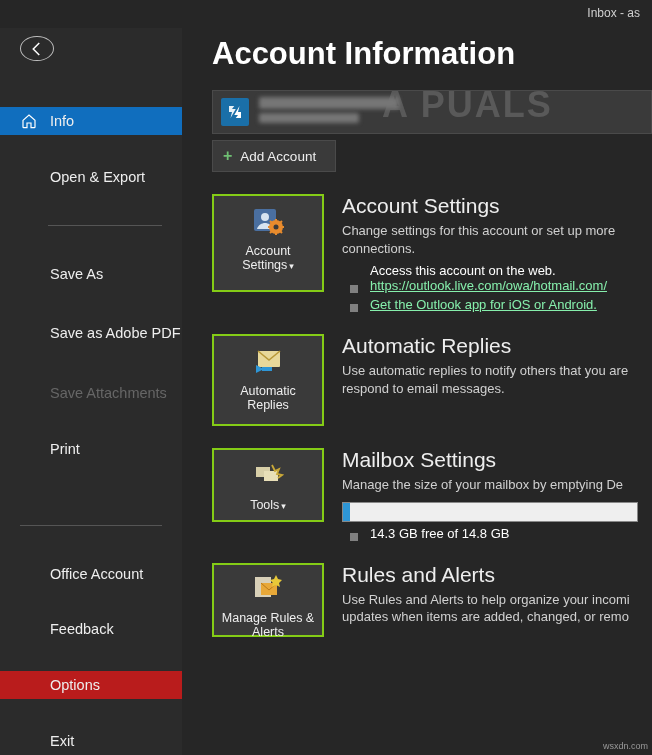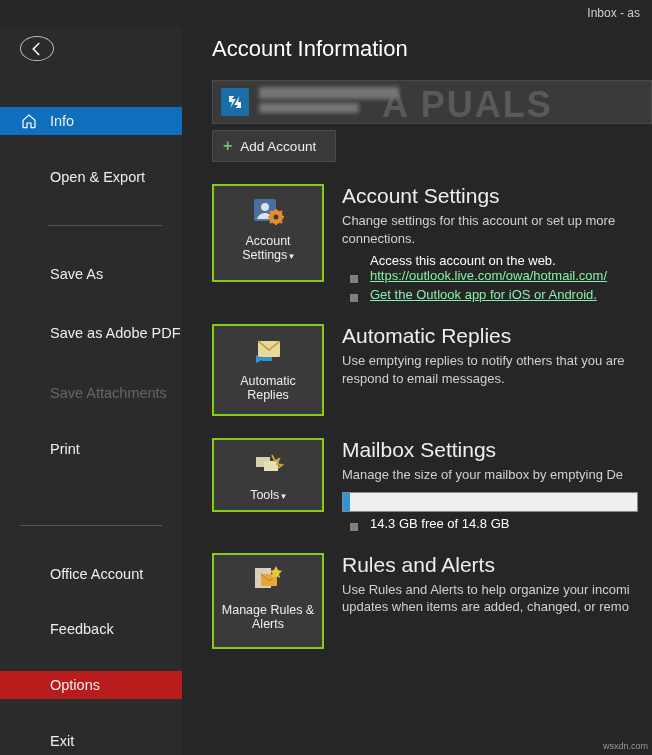--- a/index.html
+++ b/index.html
@@ -68,22 +68,22 @@
   }
   .side-spacer { flex: 1; }
 
   .main {
     flex: 1;
     padding: 8px 0 0 30px;
     position: relative;
     overflow: hidden;
   }
   .page-title {
-    font-size: 22px;
-    font-weight: 400;
+    font-size: 31px;
+    font-weight: 700;
     color: #fff;
     margin-bottom: 18px;
   }
   .watermark {
     position: absolute;
     left: 200px; top: 56px;
     font-size: 36px;
     font-weight: 700;
     color: rgba(200,200,200,0.22);
     letter-spacing: 2px;
@@ -333,21 +333,21 @@
               <rect x="6" y="6" width="22" height="16" rx="1" fill="#e8d89a"></rect>
               <path d="M6 6l11 9 11-9" stroke="#b89838" stroke-width="1.5" fill="none"></path>
               <path d="M12 24l-8-4v8z" fill="#2e96d6"></path>
               <rect x="10" y="22" width="10" height="4" fill="#2e96d6"></rect>
             </svg>
         </div>
         <div>Automatic Replies</div>
       </div>
       <div class="sect-body">
         <div class="sect-title">Automatic Replies</div>
-        <div class="sect-desc">Use emptying replies to notify others that you are respond to email messages.</div>
+        <div class="sect-desc">Use automatic replies to notify others that you are respond to email messages.</div>
       </div>
     </div>
 
     <div class="section">
       <div class="tile" style="height:74px">
         <div class="tile-icon">
           <svg width="32" height="32" viewBox="0 0 32 32">
               <rect x="4" y="8" width="14" height="10" fill="#d8cfa8"></rect>
               <rect x="12" y="12" width="14" height="10" fill="#e8dfb8"></rect>
               <path d="M20 6l3 6 4-2-2 5 5 1-4 3" stroke="#c9a838" stroke-width="1.8" fill="none"></path>
@@ -362,21 +362,21 @@
           <div class="storage-fill"></div>
         </div>
         <div class="bullet-row">
           <div class="bullet"></div>
           <div>14.3 GB free of 14.8 GB</div>
         </div>
       </div>
     </div>
 
     <div class="section">
-      <div class="tile" style="height:96px">
+      <div class="tile" style="height:74px">
         <div class="tile-icon">
           <svg width="32" height="32" viewBox="0 0 32 32">
               <rect x="3" y="4" width="16" height="20" fill="#d8d0b8"></rect>
               <rect x="9" y="10" width="16" height="12" fill="#e8a838"></rect>
               <path d="M9 10l8 7 8-7" stroke="#b87818" fill="none"></path>
               <path d="M24 2l2 4 4 1-3 3 1 4-4-2-4 2 1-4-3-3 4-1z" fill="#e8c838"></path>
             </svg>
         </div>
         <div>Manage Rules &amp; Alerts</div>
       </div>

